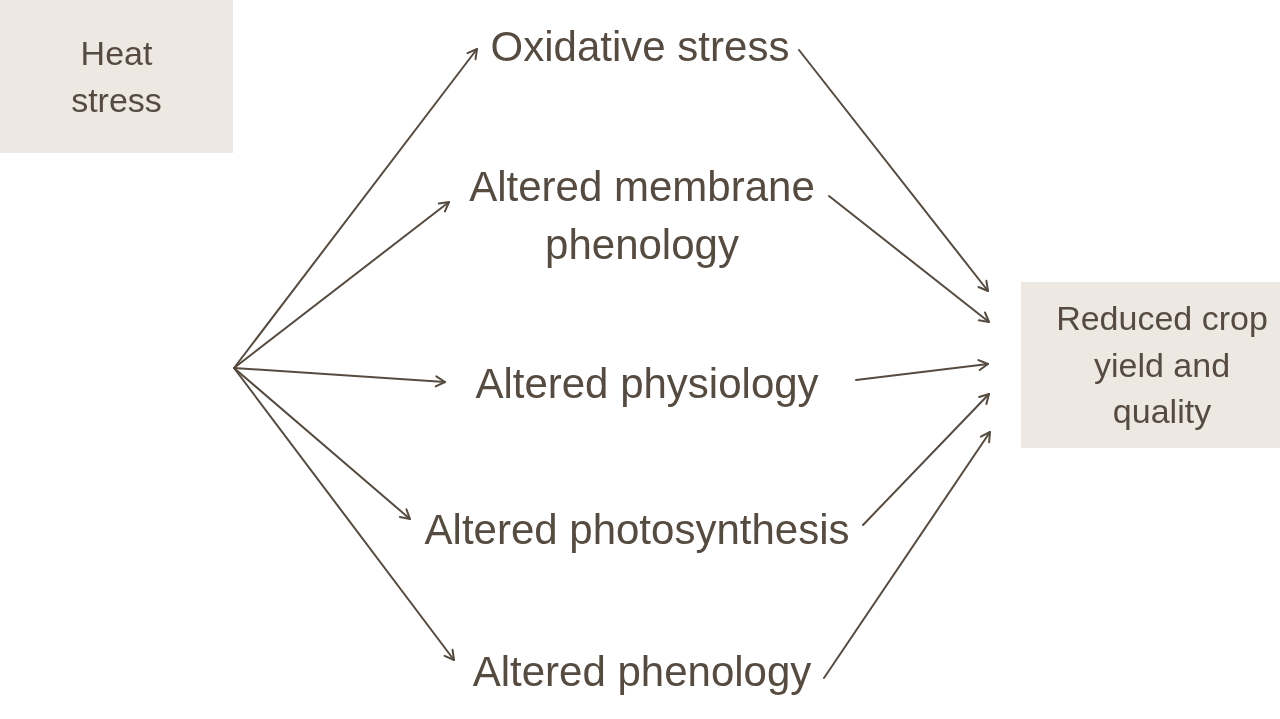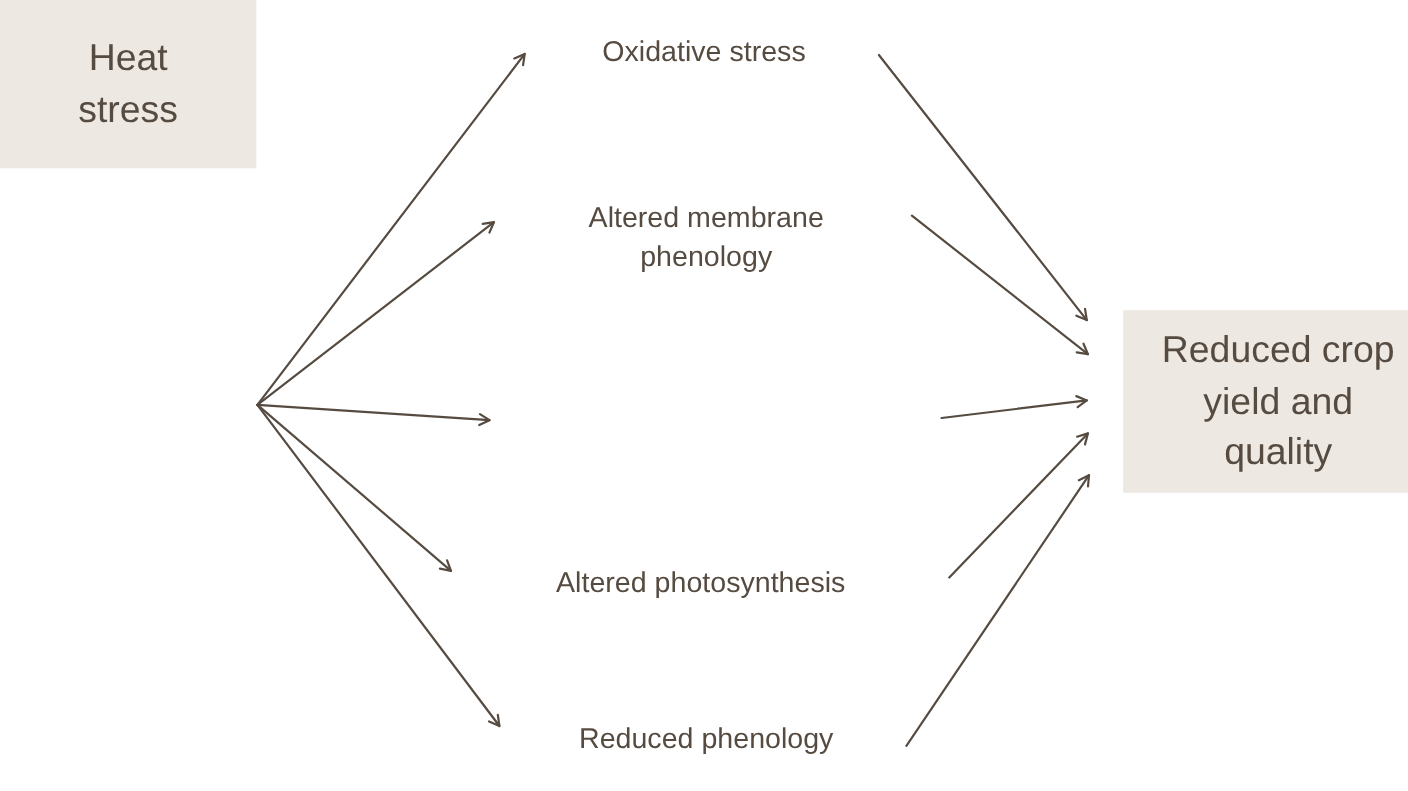--- a/index.html
+++ b/index.html
@@ -44,21 +44,21 @@
   }
   .node-box.outcome {
     left: 998px; top: 282px;
     width: 282px; height: 166px; margin-left: 23px;
   }
   .node-label {
     position: absolute;
     transform: translate(-50%, -50%);
     text-align: center;
     white-space: pre-line;
-    font-size: 26px;
+    font-size: 42px;
     line-height: 1.38;
     color: var(--ink);
   }
   .node-label.oxidative       { left: 640px; top: 47px;  }
   .node-label.membrane        { left: 642px; top: 216px; }
   .node-label.physiology      { left: 647px; top: 384px; }
   .node-label.photosynthesis  { left: 637px; top: 530px; text-align: right; }
   .node-label.phenology       { left: 642px; top: 672px; }
 </style>
 </head>
@@ -89,24 +89,25 @@
   <div class="node-box heat">
     <span>Heat
 stress</span>
   </div>
 
   <div class="node-label oxidative">Oxidative stress</div>
 
   <div class="node-label membrane">Altered membrane
 phenology</div>
 
+  <div class="node-label physiology">Altered physiology</div>
 
   <div class="node-label photosynthesis">Altered photosynthesis</div>
 
-  <div class="node-label phenology">Reduced phenology</div>
+  <div class="node-label phenology">Altered phenology</div>
 
   <div class="node-box outcome">
     <span>Reduced crop
 yield and
 quality</span>
   </div>
 
 </div>
 
 </body></html>

